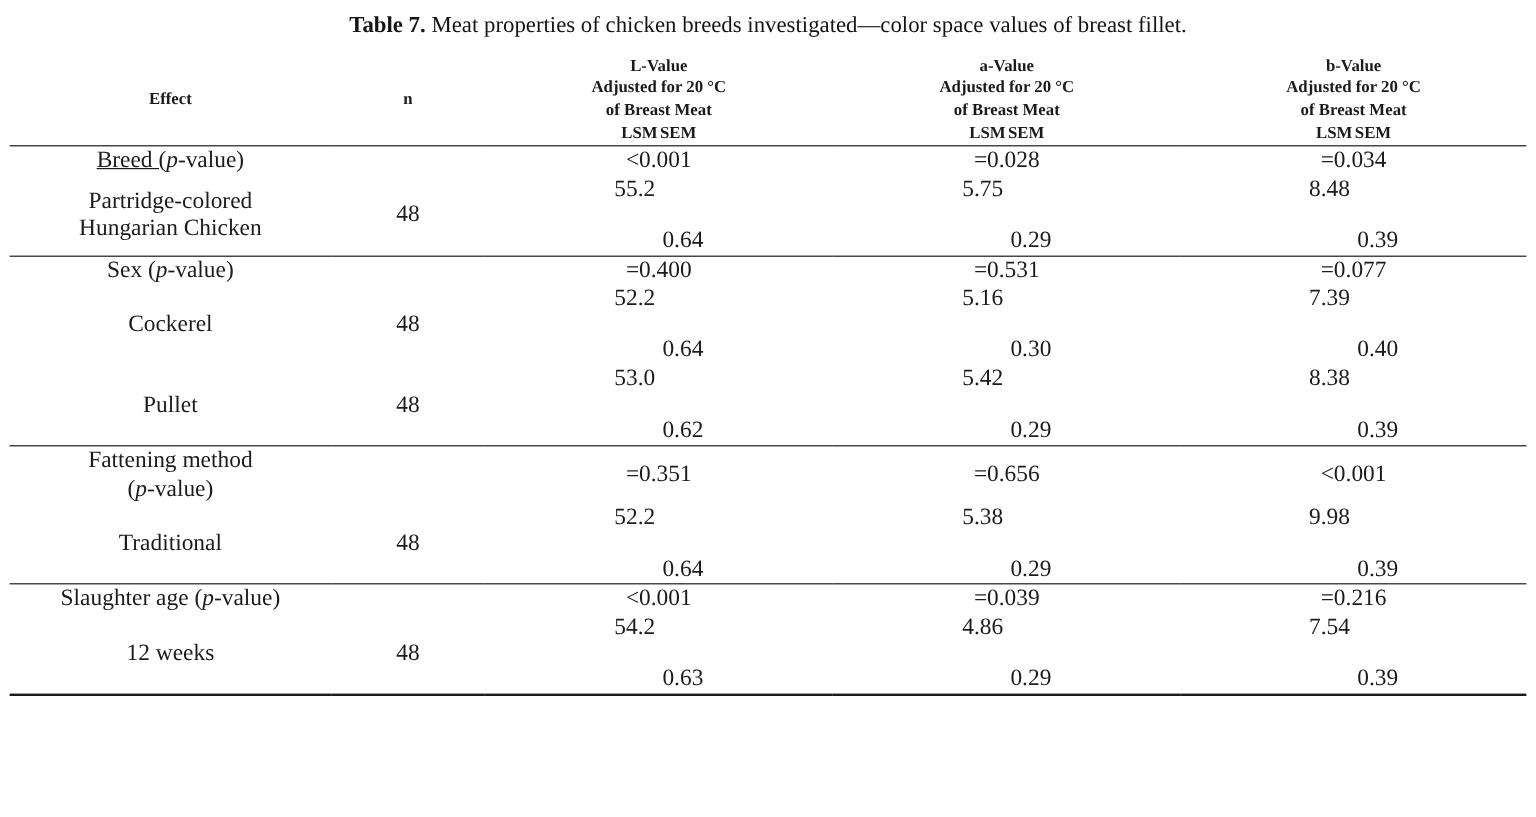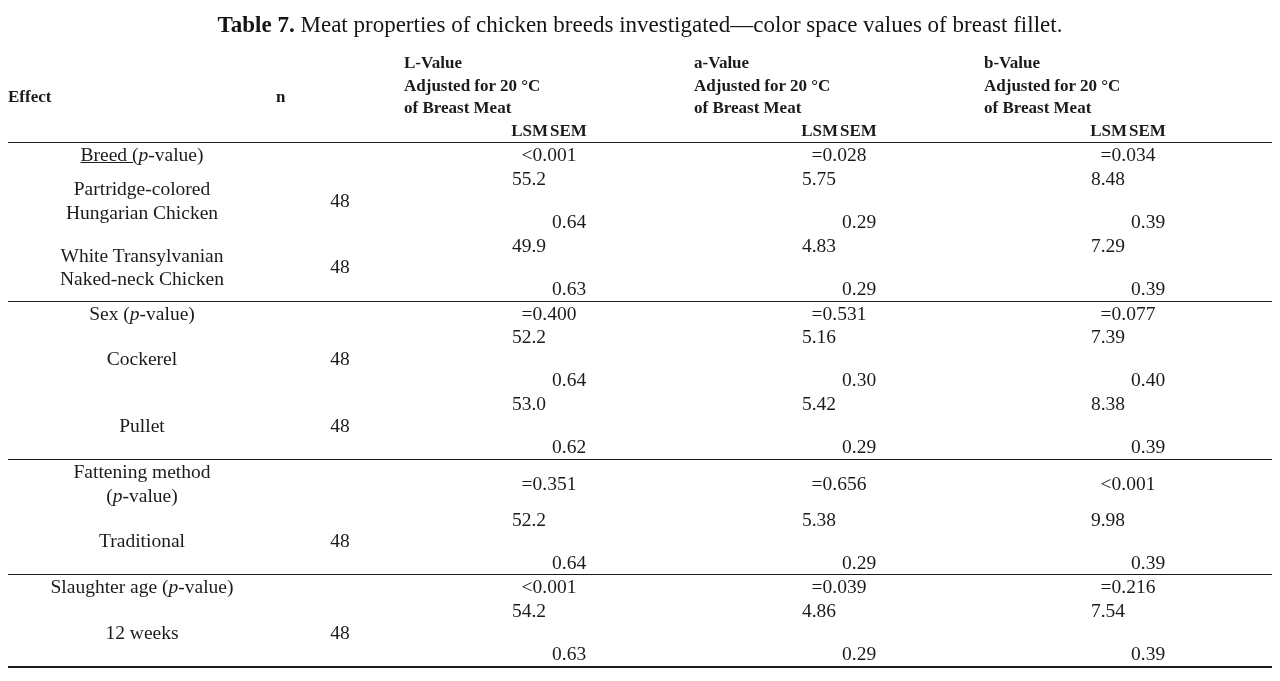--- a/index.html
+++ b/index.html
@@ -16,21 +16,21 @@
   }
   .page {
     width: 1280px;
     height: 681px;
     position: relative;
     box-sizing: border-box;
     padding: 0 8px;
   }
   .caption {
     text-align: center;
-    font-size: 23px;
+    font-size: 19px;
     line-height: 1.3;
     padding: 10px 40px 12px 40px;
     color: #141414;
   }
   .caption .cap-label {
     font-weight: bold;
   }
   table.tbl {
     border-collapse: collapse;
     width: 1264px;
@@ -45,22 +45,22 @@
     border-top: 1.4px solid #1b1b1b;
   }
   .rule-bottom td {
     border-top: 2.5px solid #1b1b1b;
   }
   .thin-rule td {
     border-top: 1.2px solid #1b1b1b;
   }
   thead th {
     font-weight: bold;
-    font-size: 17px;
-    text-align: left;
+    font-size: 14px;
+    text-align: center;
     line-height: 1.33;
     padding: 9px 4px 8px 4px;
   }
   .hdr-sub {
     display: block;
     font-weight: bold;
   }
   .hdr-lsm-sem {
     display: flex;
     justify-content: center;
@@ -165,37 +165,20 @@
             </span></td>
           <td class="c-val"><span class="valpair">
               <span class="lsm">5.75</span>
               <span class="sem">0.29</span>
             </span></td>
           <td class="c-val"><span class="valpair">
               <span class="lsm">8.48</span>
               <span class="sem">0.39</span>
             </span></td>
         </tr>
-        <tr>
-          <td class="c-effect">White Transylvanian
-Naked-neck Chicken</td>
-          <td class="c-n">48</td>
-          <td class="c-val"><span class="valpair">
-              <span class="lsm">49.9</span>
-              <span class="sem">0.63</span>
-            </span></td>
-          <td class="c-val"><span class="valpair">
-              <span class="lsm">4.83</span>
-              <span class="sem">0.29</span>
-            </span></td>
-          <td class="c-val"><span class="valpair">
-              <span class="lsm">7.29</span>
-              <span class="sem">0.39</span>
-            </span></td>
-        </tr>
         <tr class="thin-rule">
           <td class="c-effect"><span style="white-space: pre-line;">Sex (</span><span class="ital">p</span><span>-value)</span></td>
           <td class="c-n"></td>
           <td class="c-val"><span class="pval">=0.400</span></td>
           <td class="c-val"><span class="pval">=0.531</span></td>
           <td class="c-val"><span class="pval">=0.077</span></td>
         </tr>
         <tr>
           <td class="c-effect">Cockerel</td>
           <td class="c-n">48</td>

